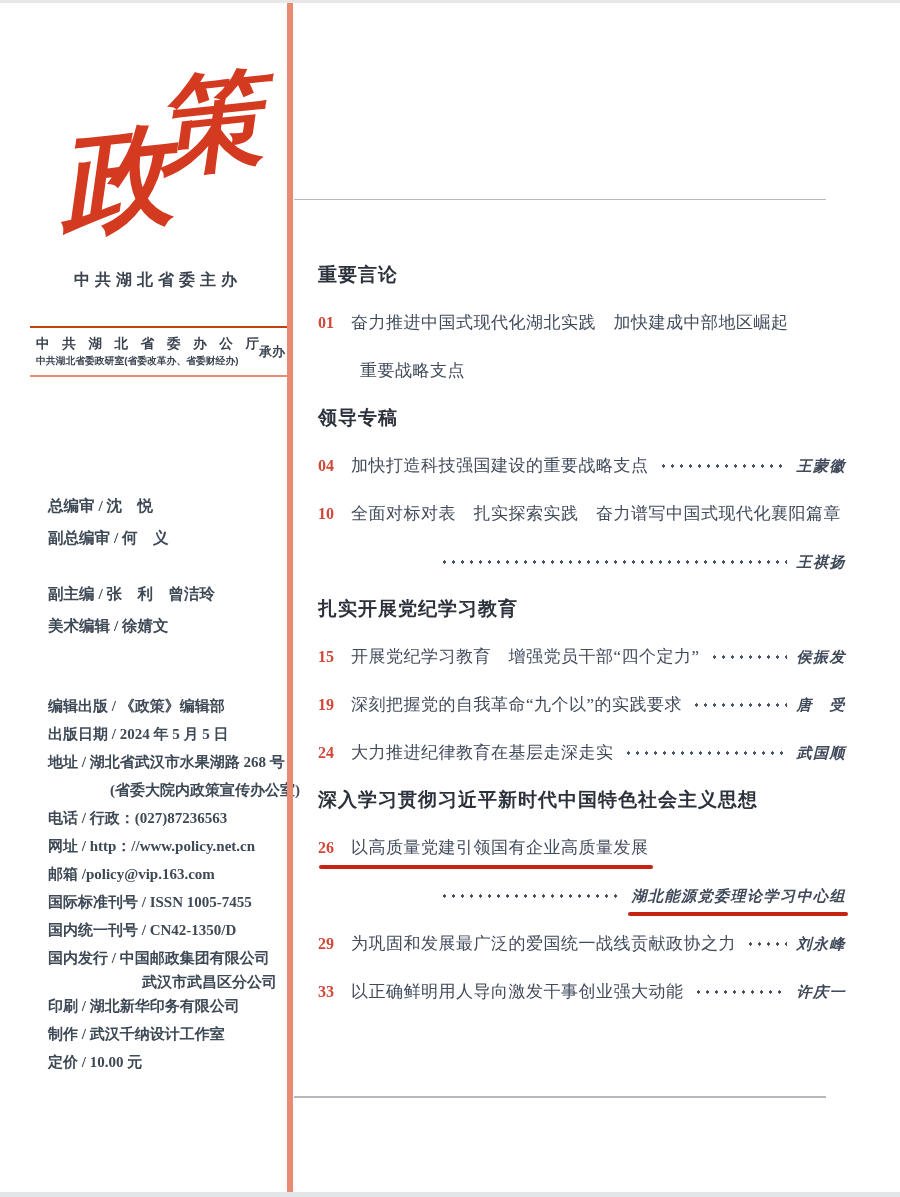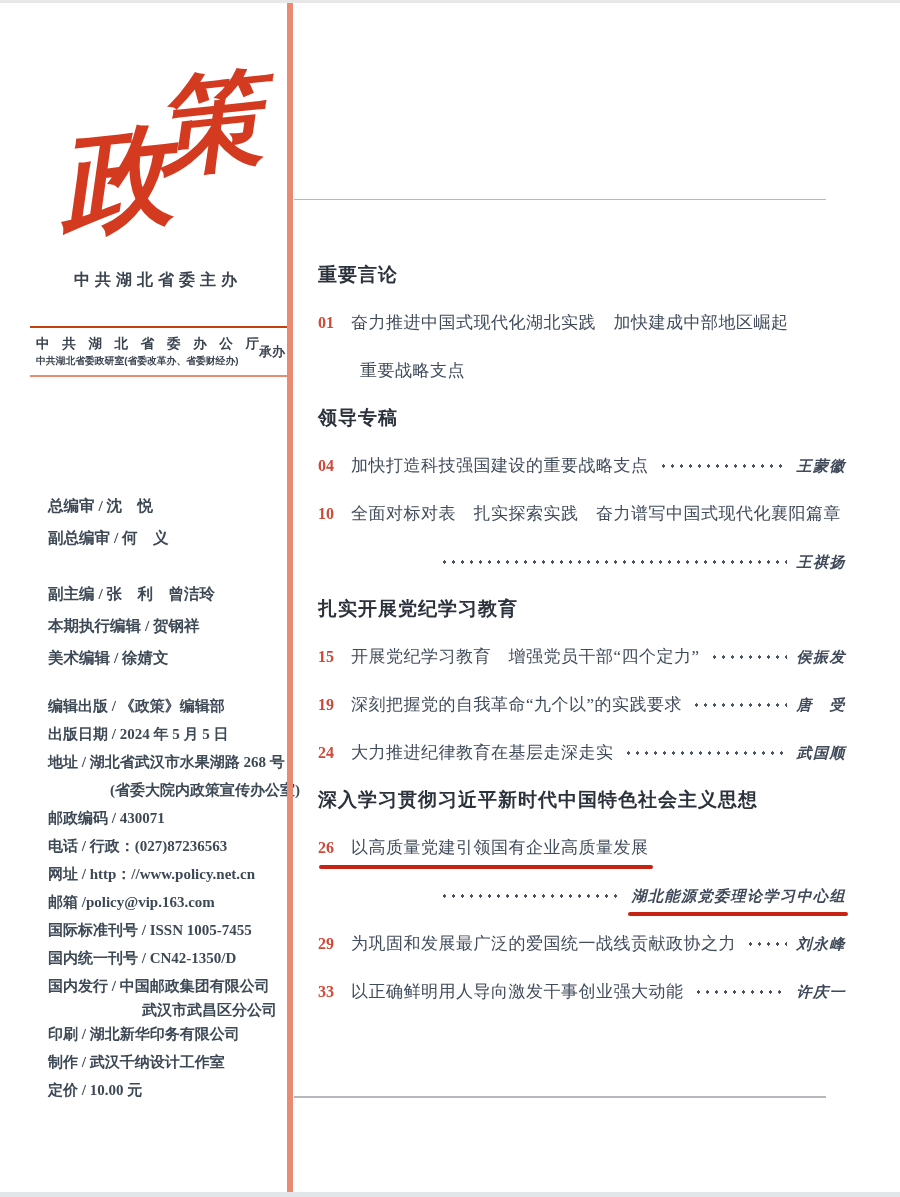--- a/index.html
+++ b/index.html
@@ -87,29 +87,27 @@
     </div>
     <div class="ut-label">承办</div>
   </div>
 
   <div class="staff1" id="staff1">
       <div class="staff-item">总编审 / 沈　悦</div>
       <div class="staff-item">副总编审 / 何　义</div>
     </div>
   <div class="staff2" id="staff2">
       <div class="staff-item">副主编 / 张　利　曾洁玲</div>
-      <div class="staff-item">本期执行编辑 / 贺钢祥</div>
       <div class="staff-item">美术编辑 / 徐婧文</div>
     </div>
   <div class="pub" id="pub">
       <div class="pub-line">编辑出版 / 《政策》编辑部</div>
       <div class="pub-line">出版日期 / 2024 年 5 月 5 日</div>
       <div class="pub-line">地址 / 湖北省武汉市水果湖路 268 号</div>
       <div class="pub-line pub-cont">(省委大院内政策宣传办公室)</div>
-      <div class="pub-line">邮政编码 / 430071</div>
       <div class="pub-line">电话 / 行政：(027)87236563</div>
       <div class="pub-line">网址 / http：//www.policy.net.cn</div>
       <div class="pub-line">邮箱 /policy@vip.163.com</div>
       <div class="pub-line">国际标准刊号 / ISSN 1005-7455</div>
       <div class="pub-line">国内统一刊号 / CN42-1350/D</div>
       <div class="pub-line">国内发行 / 中国邮政集团有限公司</div>
       <div class="pub-line pub-cont2">武汉市武昌区分公司</div>
       <div class="pub-line">印刷 / 湖北新华印务有限公司</div>
       <div class="pub-line">制作 / 武汉千纳设计工作室</div>
       <div class="pub-line">定价 / 10.00 元</div>

